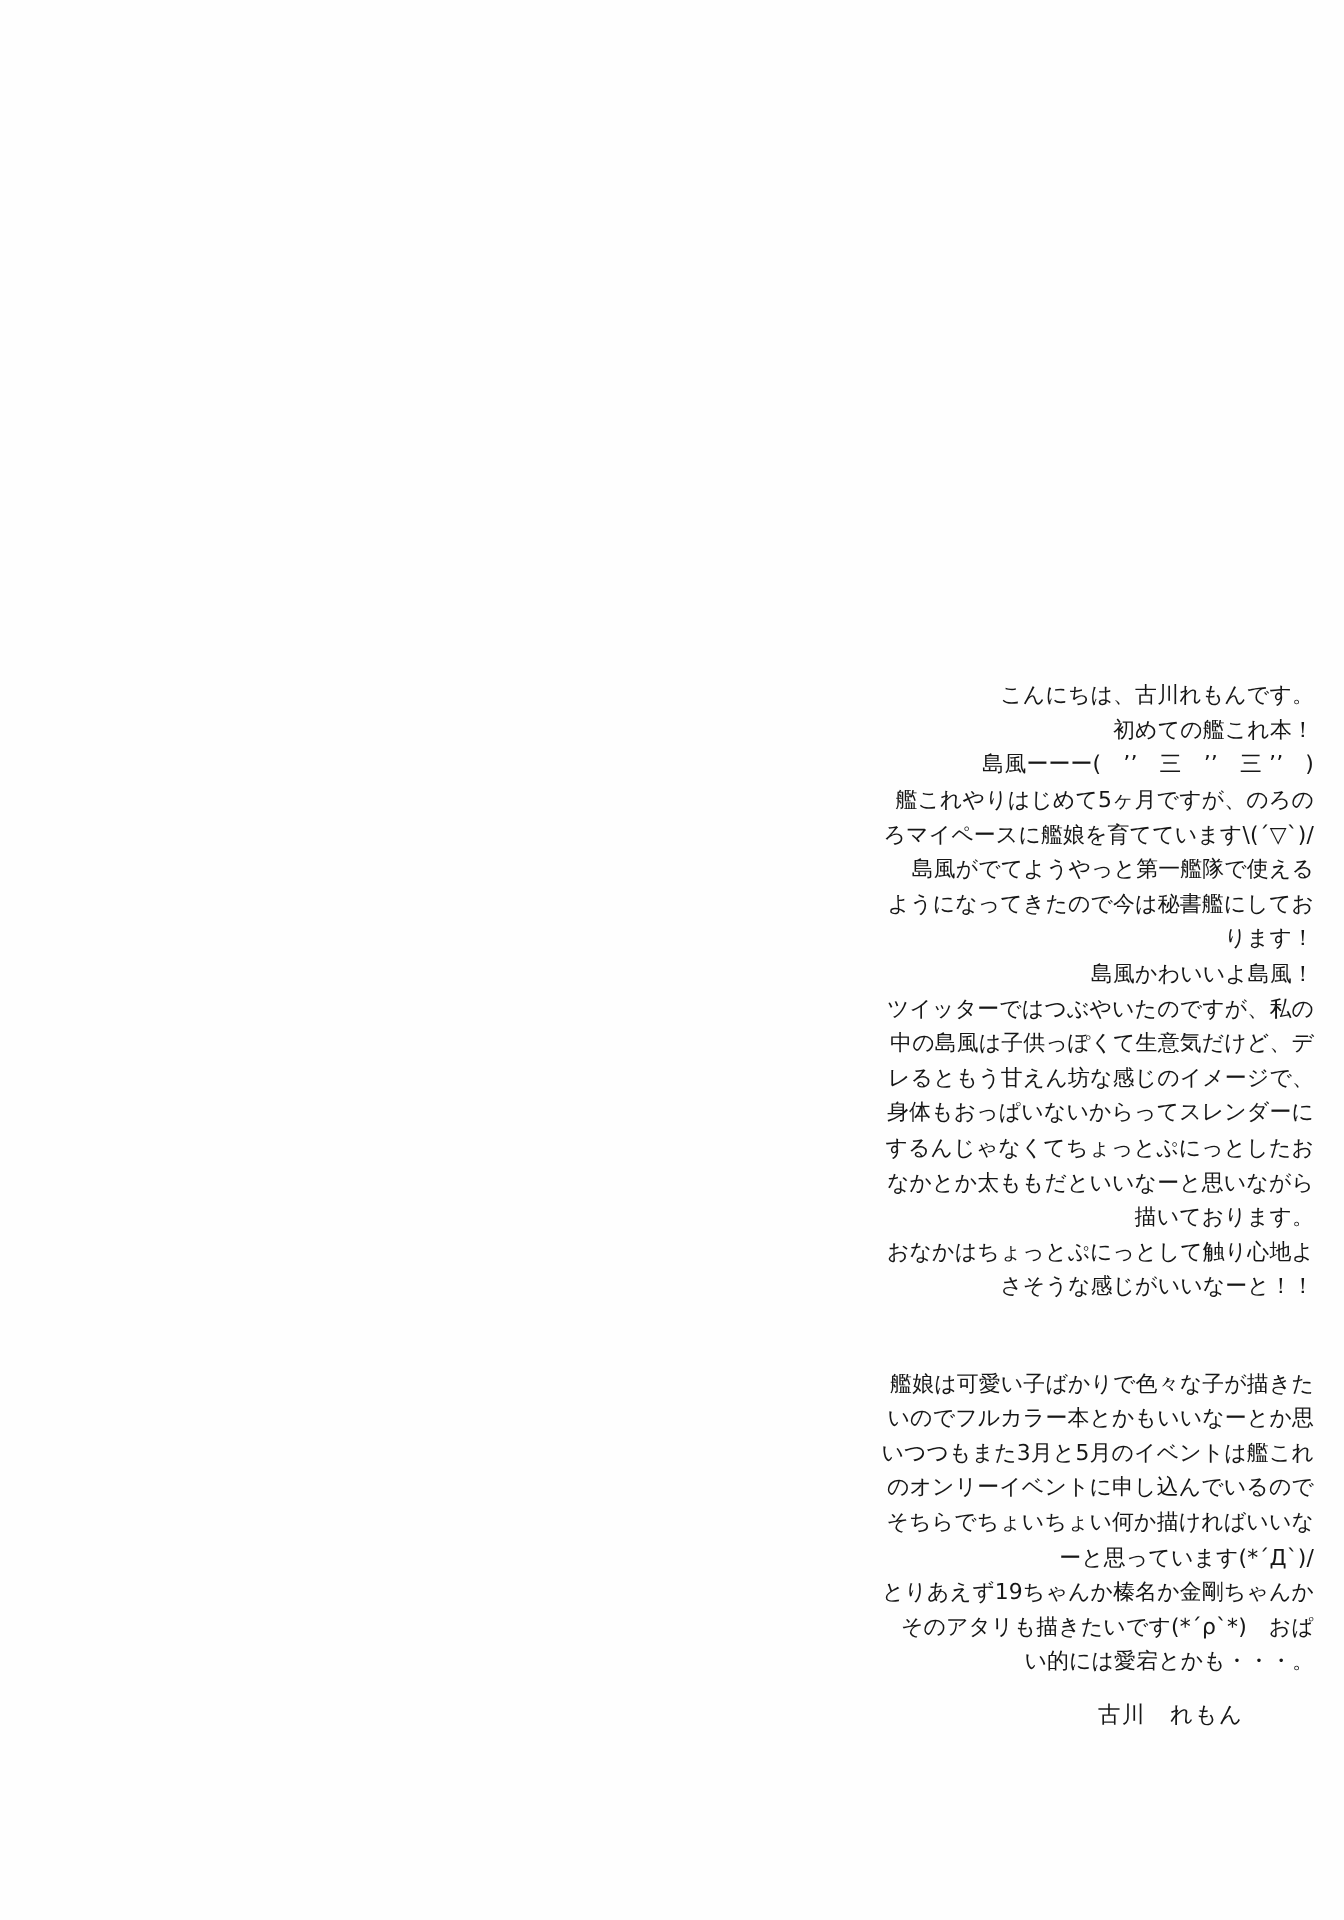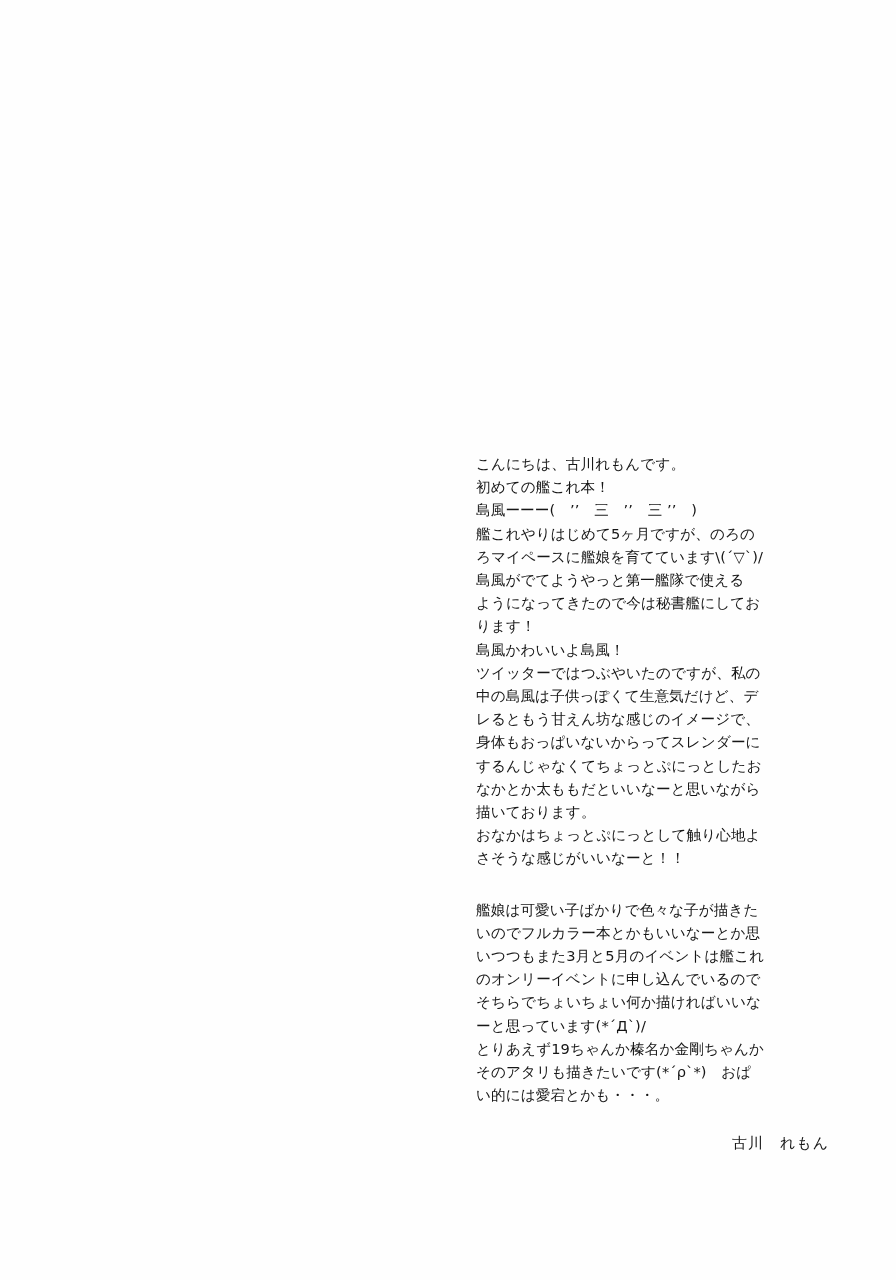--- a/index.html
+++ b/index.html
@@ -30,23 +30,24 @@
     width: 400px;
   }
   .para {
     font-size: 14.6px;
     line-height: 23.2px;
     letter-spacing: 0.1px;
     color: #161616;
     white-space: pre-wrap;
     word-break: break-all;
     margin: 0;
+    text-align: right;
   }
   .para.block2 {
-    margin-top: 28px;
+    margin-top: 41px;
   }
   .signature {
     position: absolute;
     left: 700px;
     top: 1132px;
     font-size: 15px;
     line-height: 22px;
     letter-spacing: 1px;
     color: #161616;
     white-space: pre;

